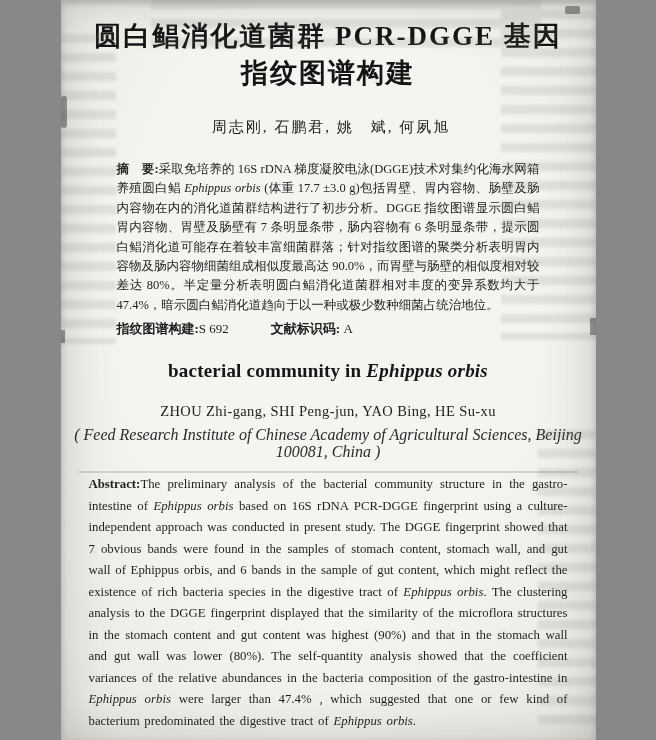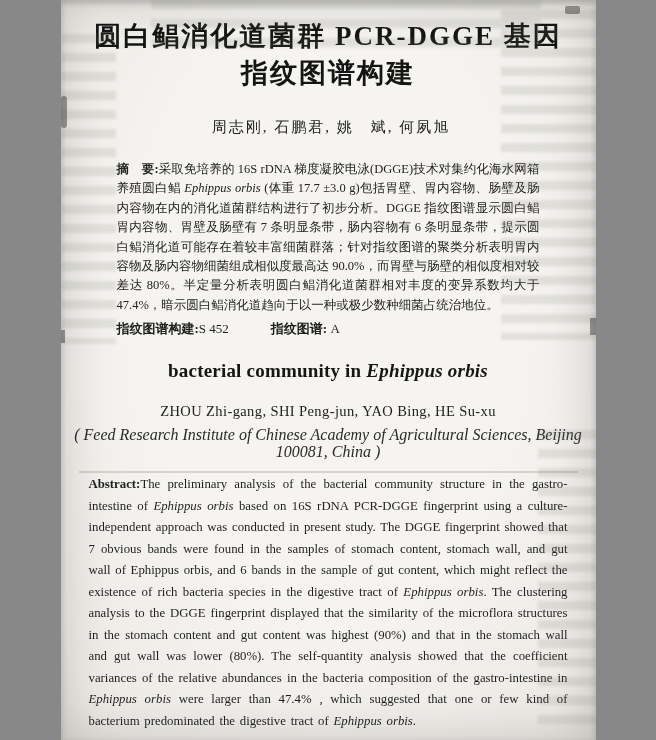--- a/index.html
+++ b/index.html
@@ -112,21 +112,21 @@
   <h1 class="cn-title">
     <span class="line">圆白鲳消化道菌群 PCR-DGGE 基因</span>
     <span class="line">指纹图谱构建</span>
   </h1>
 
   <div class="cn-authors">周志刚, 石鹏君, 姚　斌, 何夙旭</div>
 
   <p class="cn-abstract"><span class="b">摘　要:</span><span><span>采取免培养的 16S rDNA 梯度凝胶电泳(DGGE)技术对集约化海水网箱养殖圆白鲳 </span><span class="it">Ephippus orbis</span><span> (体重 17.7 ±3.0 g)包括胃壁、胃内容物、肠壁及肠内容物在内的消化道菌群结构进行了初步分析。DGGE 指纹图谱显示圆白鲳胃内容物、胃壁及肠壁有 7 条明显条带，肠内容物有 6 条明显条带，提示圆白鲳消化道可能存在着较丰富细菌群落；针对指纹图谱的聚类分析表明胃内容物及肠内容物细菌组成相似度最高达 90.0%，而胃壁与肠壁的相似度相对较差达 80%。半定量分析表明圆白鲳消化道菌群相对丰度的变异系数均大于 47.4%，暗示圆白鲳消化道趋向于以一种或极少数种细菌占统治地位。</span></span></p>
 
 
-  <p class="clc-line"><span class="b">指纹图谱构建:</span><span>S 452</span><span class="clc-gap"></span><span class="b">指纹图谱:</span> <span>A</span></p>
+  <p class="clc-line"><span class="b">指纹图谱构建:</span><span>S 692</span><span class="clc-gap"></span><span class="b">文献标识码:</span> <span>A</span></p>
 
   <h2 class="en-title">
     <span class="line"><span>bacterial community in </span><span class="it">Ephippus orbis</span></span>
   </h2>
 
   <div class="en-authors">ZHOU Zhi-gang, SHI Peng-jun, YAO Bing, HE Su-xu</div>
   <div class="en-affil it">( Feed Research Institute of Chinese Academy of Agricultural Sciences, Beijing  100081, China )</div>
 
   <p class="en-abstract"><span class="b">Abstract:</span><span><span>The preliminary analysis of the bacterial community structure in the gastro-intestine of </span><span class="it">Ephippus orbis</span><span> based on 16S rDNA PCR-DGGE fingerprint using a culture-independent approach was conducted in present study. The DGGE fingerprint showed that 7 obvious bands were found in the samples of stomach content, stomach wall, and gut wall of Ephippus orbis, and 6 bands in the sample of gut content, which might reflect the existence of rich bacteria species in the digestive tract of </span><span class="it">Ephippus orbis</span><span>. The clustering analysis to the DGGE fingerprint displayed that the similarity of the microflora structures in the stomach content and gut content was highest (90%) and that in the stomach wall and gut wall was lower (80%). The self-quantity analysis showed that the coefficient variances of the relative abundances in the bacteria composition of the gastro-intestine in </span><span class="it">Ephippus orbis</span><span> were larger than 47.4% , which suggested that one or few kind of bacterium predominated the digestive tract of </span><span class="it">Ephippus orbis</span><span>.</span></span></p>
 

